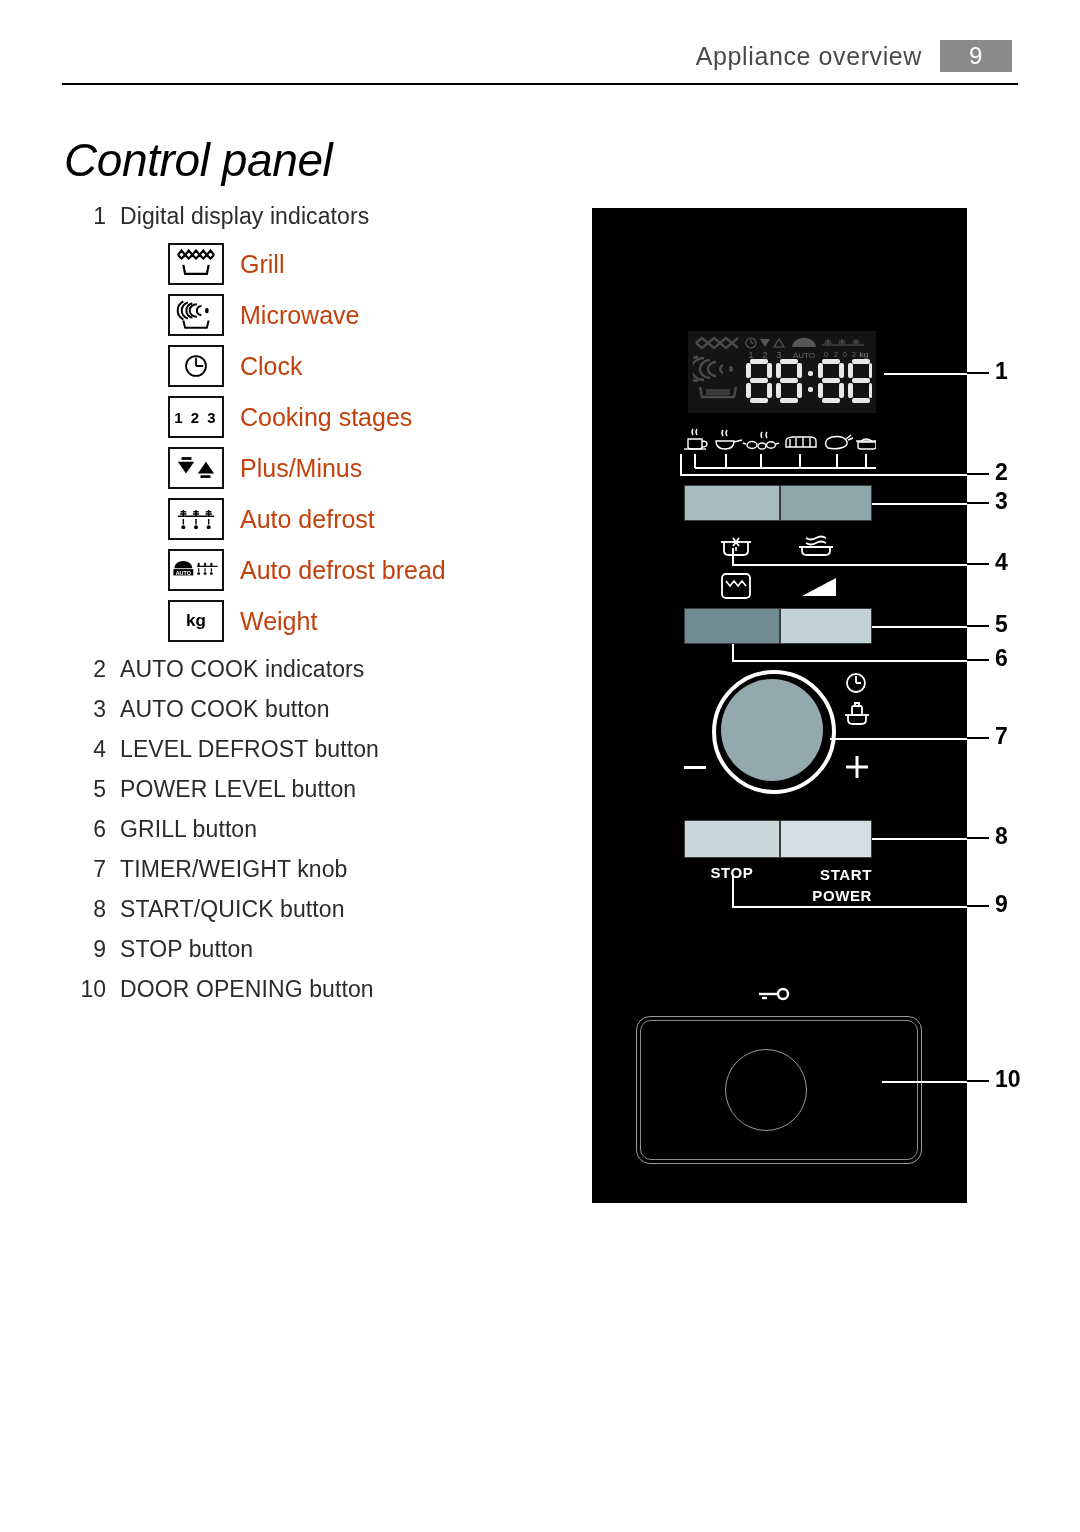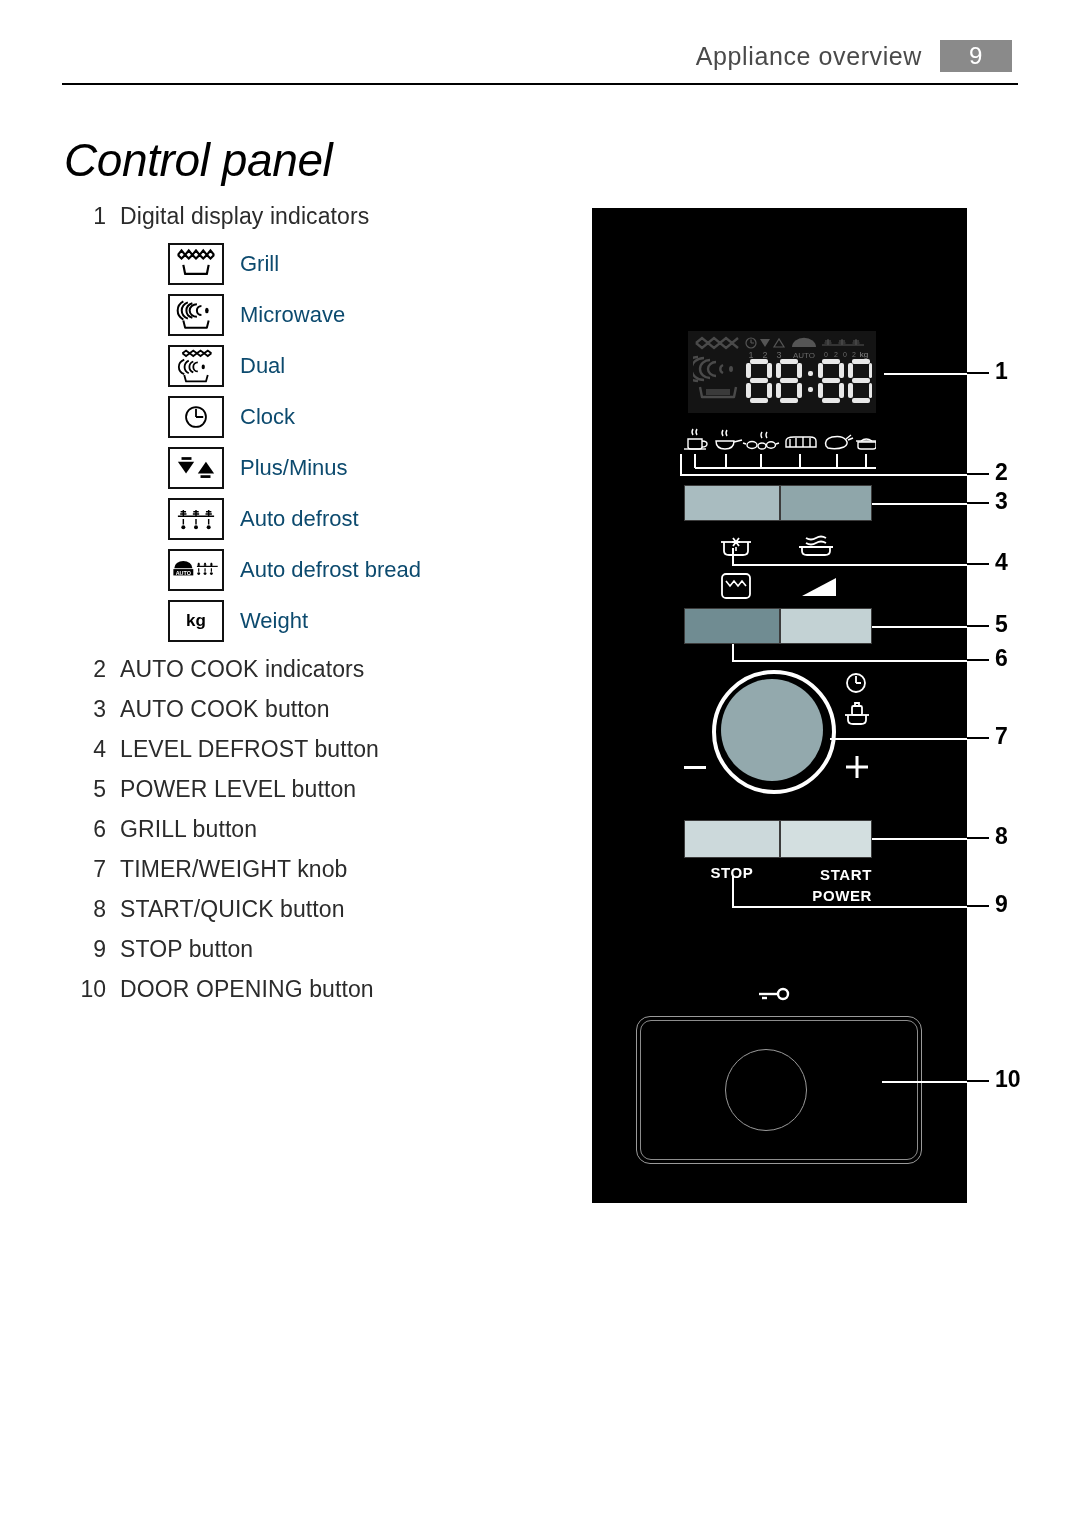--- a/index.html
+++ b/index.html
@@ -103,22 +103,22 @@
   .ind-box {
     width: 56px;
     height: 42px;
     border: 2px solid #111;
     flex: none;
     position: relative;
     background: #fff;
     margin-right: 16px;
   }
   .ind-label {
-    font-size: 22px;
-    color: #0c4a6e;
+    font-size: 25px;
+    color: #c2410c;
   }
   .ind-box svg { display: block; }
   .ind-box .txt {
     position: absolute;
     inset: 0;
     display: flex;
     align-items: center;
     justify-content: center;
     font-size: 15px;
     font-weight: bold;
@@ -351,46 +351,37 @@
         <path d="M24 8 A10 8.5 0 0 0 24 24" fill="none" stroke="#000" stroke-width="2.2"></path>
         <path d="M29 9 A8 7 0 0 0 29 23" fill="none" stroke="#000" stroke-width="2.2"></path>
         <path d="M34 11 A5 5 0 0 0 34 21" fill="none" stroke="#000" stroke-width="2.2"></path>
         <ellipse cx="40" cy="16" rx="2" ry="3" fill="#000"></ellipse>
         <path d="M14 27 L16 35 L40 35 L42 27" fill="none" stroke="#000" stroke-width="2.2" stroke-linejoin="round"></path>
       </svg>
     </div>
     <span class="ind-label">Microwave</span>
   </div>
 
-  <div class="ind-row">
-    <div class="ind-box">
-      <svg viewBox="0 0 56 42" width="52" height="38">
-        <path d="M13 7 L17 4 L21 7 L25 4 L29 7 L33 4 L37 7 L41 4 L45 7" fill="none" stroke="#000" stroke-width="2"></path>
-        <path d="M13 7 L17 10 L21 7 L25 10 L29 7 L33 10 L37 7 L41 10 L45 7" fill="none" stroke="#000" stroke-width="2"></path>
-        <path d="M15 14 A11 9 0 0 0 15 30" fill="none" stroke="#000" stroke-width="2"></path>
-        <path d="M20 15 A9 8 0 0 0 20 29" fill="none" stroke="#000" stroke-width="2"></path>
-        <path d="M25 16 A7 6.5 0 0 0 25 28" fill="none" stroke="#000" stroke-width="2"></path>
-        <path d="M30 17 A5 5 0 0 0 30 27" fill="none" stroke="#000" stroke-width="2"></path>
-        <ellipse cx="36" cy="22" rx="1.8" ry="2.6" fill="#000"></ellipse>
-        <path d="M15 31 L17 38 L39 38 L41 31" fill="none" stroke="#000" stroke-width="2" stroke-linejoin="round"></path>
-      </svg>
-    </div>
-    <span class="ind-label">Dual</span>
-  </div>
 
   <div class="ind-row">
     <div class="ind-box">
       <svg viewBox="0 0 56 42" width="52" height="38">
         <circle cx="28" cy="21" r="11" fill="none" stroke="#000" stroke-width="2"></circle>
         <path d="M28 21 L28 12 M28 21 L36 21" fill="none" stroke="#000" stroke-width="2"></path>
       </svg>
     </div>
     <span class="ind-label">Clock</span>
   </div>
 
+  <div class="ind-row">
+    <div class="ind-box">
+      <div class="txt">1 2 3</div>
+    </div>
+    <span class="ind-label">Cooking stages</span>
+  </div>
 
   <div class="ind-row">
     <div class="ind-box">
       <svg viewBox="0 0 56 42" width="52" height="38">
         <path d="M8 14 L26 14 L17 27 Z" fill="#000"></path>
         <rect x="12" y="9" width="11" height="3" fill="#000"></rect>
         <path d="M30 27 L48 27 L39 14 Z" fill="#000"></path>
         <rect x="33" y="29" width="11" height="3" fill="#000"></rect>
       </svg>
     </div>

